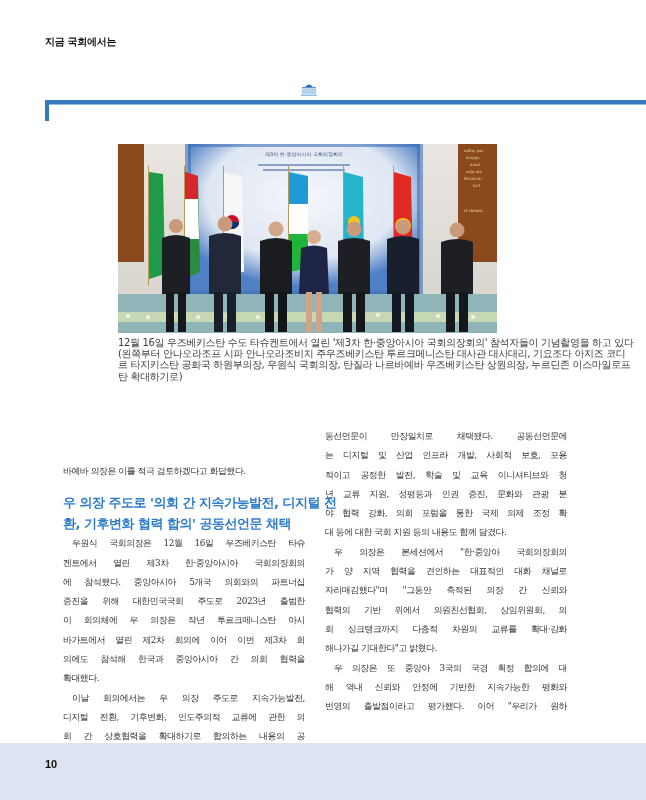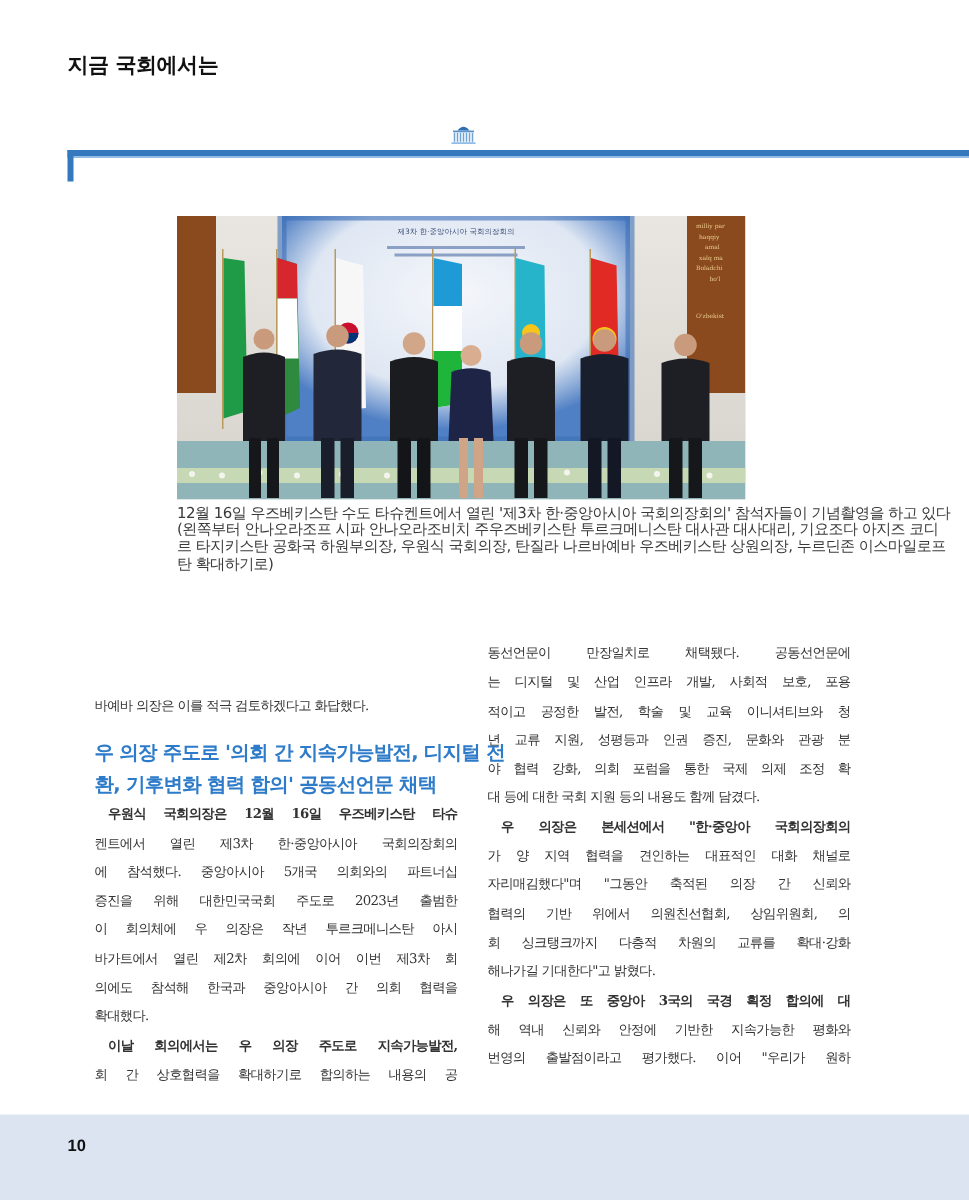--- a/index.html
+++ b/index.html
@@ -4,21 +4,21 @@
 <style>
   html, body { margin: 0; padding: 0; }
   body {
     width: 646px; height: 800px; position: relative; overflow: hidden;
     background: #ffffff;
     font-family: "DejaVu Sans", sans-serif;
     color: #333;
   }
   .section-label {
     position: absolute; left: 45px; top: 35px;
-    font-size: 14px; font-weight: bold; color: #111;
+    font-size: 10px; font-weight: bold; color: #111;
     font-family: "DejaVu Sans", sans-serif;
     letter-spacing: -0.3px;
   }
   .emblem { position: absolute; left: 299px; top: 82px; width: 20px; height: 15px; }
   .frame-top {
     position: absolute; left: 45px; top: 100px; width: 601px; height: 4px;
     background: #3479bd; border-bottom: 1px solid #8fbde6;
   }
   .frame-left {
     position: absolute; left: 45px; top: 100px; width: 4px; height: 21px;
@@ -36,21 +36,21 @@
   }
   .caption div { white-space: nowrap; }
   .col {
     position: absolute; top: 427px; width: 242px;
     font-family: "DejaVu Serif", serif;
     font-size: 8.9px; line-height: 19.3px; color: #333;
     letter-spacing: -0.45px;
   }
   .col .ln { white-space: nowrap; text-align: justify; text-align-last: justify; height: 19.3px; }
   .col .ln.last { text-align-last: left; }
-  .col .ln.ind { padding-left: 9px; font-weight: bold; }
+  .col .ln.ind { padding-left: 9px; }
   .col-left { left: 63px; margin-top: 35px; }
   .col-right { left: 325px; }
   .subhead {
     font-family: "DejaVu Sans", sans-serif;
     color: #2e7cc9; font-weight: bold; font-size: 13px; line-height: 21px;
     letter-spacing: -0.5px; white-space: nowrap;
   }
   .gap { height: 11px; }
   .footer {
     position: absolute; left: 0; top: 743px; width: 646px; height: 69px;
@@ -222,20 +222,21 @@
     <div class="ln">켄트에서 열린 제3차 한·중앙아시아 국회의장회의</div>
     <div class="ln">에 참석했다. 중앙아시아 5개국 의회와의 파트너십</div>
     <div class="ln">증진을 위해 대한민국국회 주도로 2023년 출범한</div>
     <div class="ln">이 회의체에 우 의장은 작년 투르크메니스탄 아시</div>
     <div class="ln">바가트에서 열린 제2차 회의에 이어 이번 제3차 회</div>
     <div class="ln">의에도 참석해 한국과 중앙아시아 간 의회 협력을</div>
     <div class="ln last">확대했다.</div>
   </div>
   <div>
     <div class="ln ind">이날 회의에서는 우 의장 주도로 지속가능발전,</div>
+    <div class="ln">디지털 전환, 기후변화, 인도주의적 교류에 관한 의</div>
     <div class="ln">회 간 상호협력을 확대하기로 합의하는 내용의 공</div>
   </div>
 </div>
 
 <div class="col col-right">
   <div>
     <div class="ln">동선언문이 만장일치로 채택됐다. 공동선언문에</div>
     <div class="ln">는 디지털 및 산업 인프라 개발, 사회적 보호, 포용</div>
     <div class="ln">적이고 공정한 발전, 학술 및 교육 이니셔티브와 청</div>
     <div class="ln">년 교류 지원, 성평등과 인권 증진, 문화와 관광 분</div>

